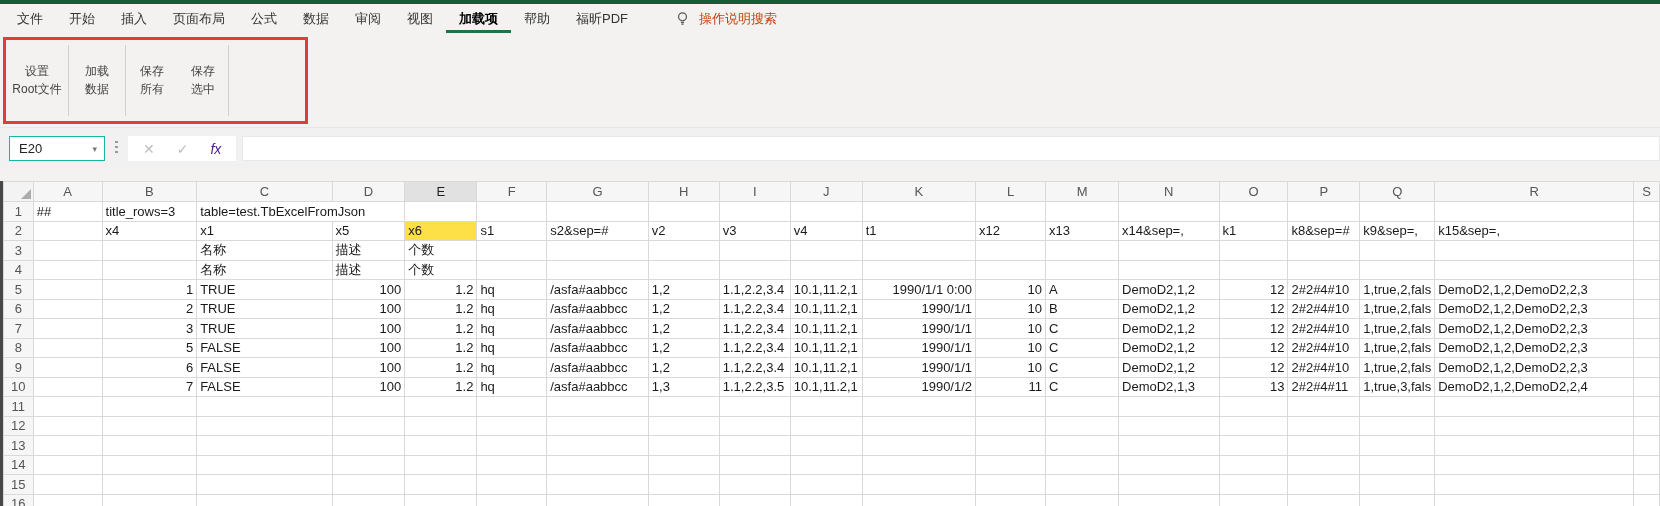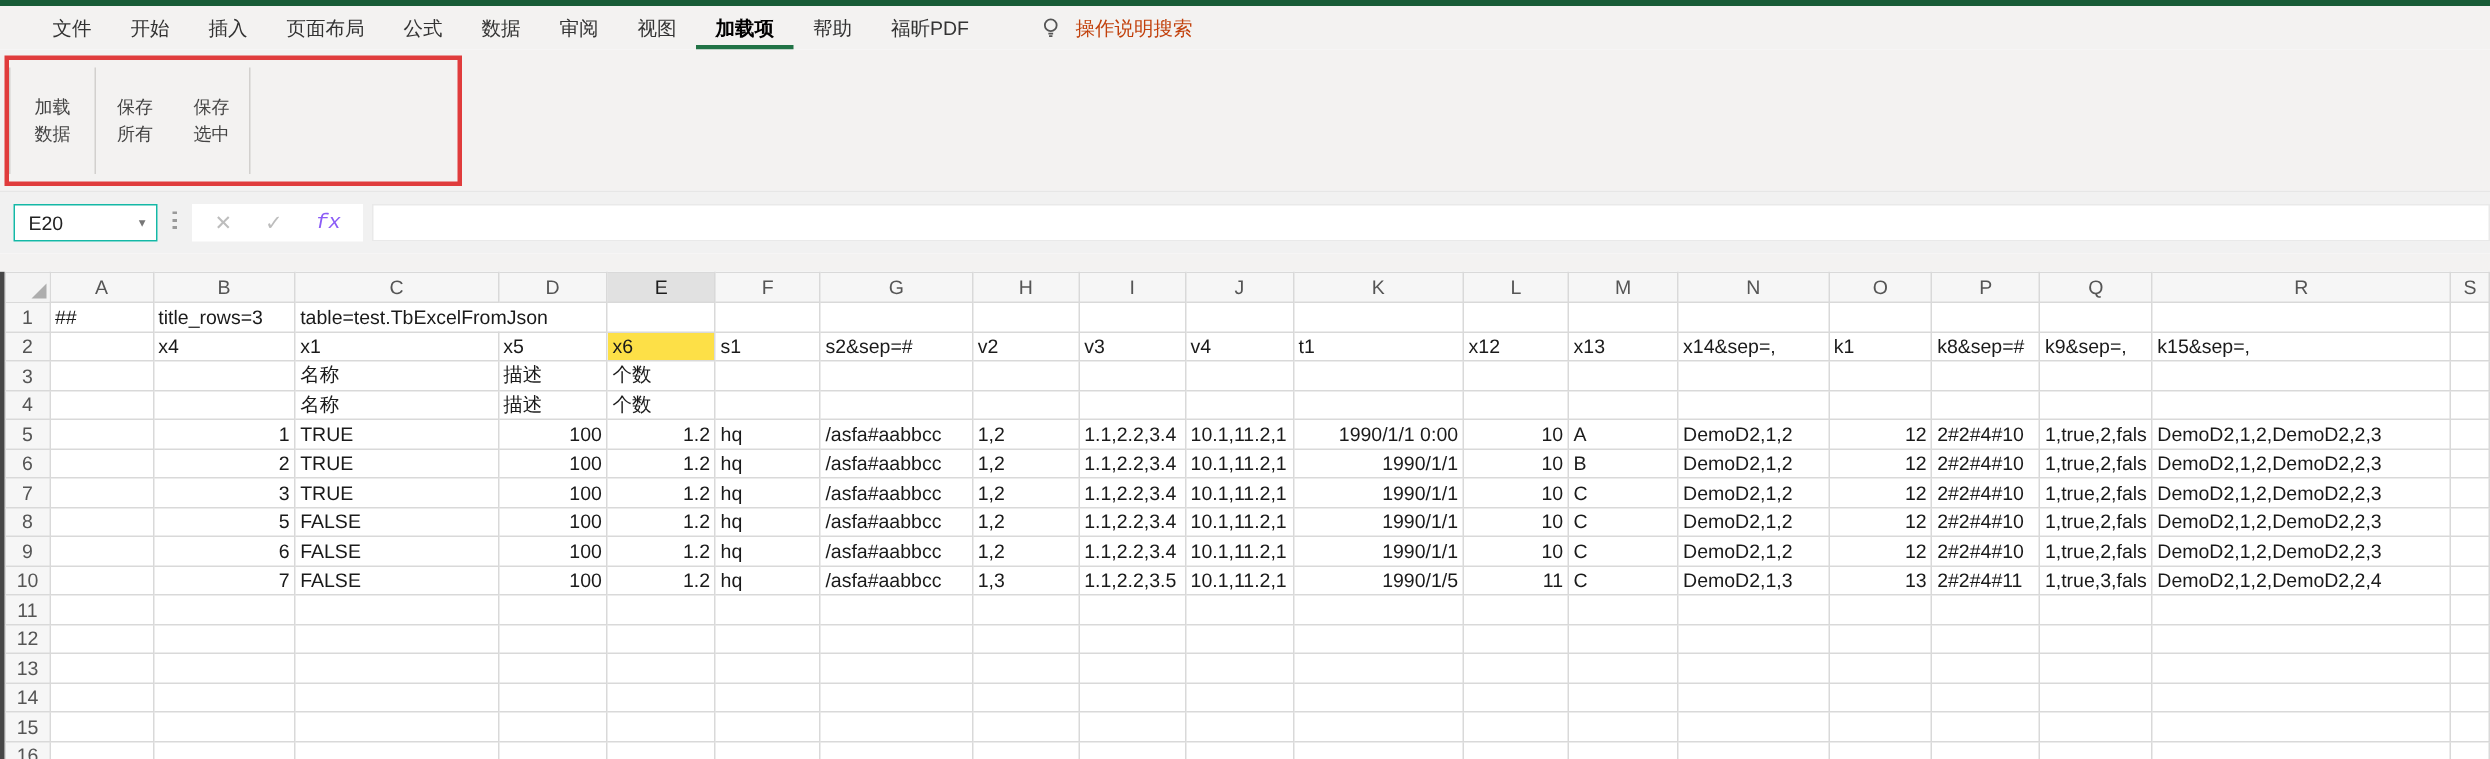--- a/index.html
+++ b/index.html
@@ -4,39 +4,39 @@
 <style>
   html,body{margin:0;padding:0}
   body{
     width:1660px;height:506px;overflow:hidden;background:#fff;
     font-family:"Liberation Sans","DejaVu Sans",sans-serif;
     -webkit-font-smoothing:antialiased;
   }
   
   .top-strip{height:4px;background:#185c37}
   
-  .menubar{height:29px;background:#f3f2f1;display:flex;align-items:stretch;padding-left:22px;font-size:13px;color:#333}
+  .menubar{height:29px;background:#f3f2f1;display:flex;align-items:stretch;padding-left:4px;font-size:13px;color:#333}
   .tab{display:flex;align-items:center;padding:3px 13px 0 13px;border-bottom:3px solid transparent;white-space:nowrap}
   .tab.active{font-weight:bold;color:#000;border-bottom-color:#217346}
   .tellme{display:flex;align-items:center;margin-left:34px;gap:9px;color:#c2410c}
   .bulb{width:15px;height:15px}
   
   .ribbon{height:94px;background:#f3f2f1;position:relative}
   .redbox{position:absolute;left:3px;top:4px;width:299px;height:81px;border:3px solid #e03c3c;display:flex;align-items:stretch;background:#f3f2f1}
   .rbtn{display:flex;flex-direction:column;align-items:center;justify-content:center;font-size:12px;color:#444;line-height:1.45;text-align:center;white-space:nowrap}
   .rsep{width:1px;background:#d2d0ce;margin:5px 0}
   .rfill{flex:1}
   
   .fbar{height:41px;background:#f1f1f1;display:flex;align-items:center;padding-left:9px;border-top:1px solid #e6e6e6}
   .namebox{width:96px;height:25px;background:#fff;border:1px solid #14b8a6;display:flex;align-items:center;font-size:13px;color:#222;padding-left:9px;box-sizing:border-box}
   .nb-caret{margin-left:auto;margin-right:7px;color:#777;font-size:9px}
   .fdots{width:3px;height:15px;margin:0 10px;background:repeating-linear-gradient(to bottom,#9a9a9a 0 2px,transparent 2px 5px)}
   .fxpanel{background:#fff;height:25px;display:flex;align-items:center;gap:22px;padding:0 15px;box-sizing:border-box}
   .icon-x,.icon-check{color:#bdbdbd;font-size:14px}
-  .icon-fx{font-family:Liberation Mono, monospace;font-style:italic;color:#8b5cf6;font-size:14px}
+  .icon-fx{font-family:Liberation Sans, sans-serif;font-style:italic;color:#4c1d95;font-size:14px}
   .finput{flex:1;height:25px;background:#fff;margin-left:6px;border:1px solid #e9e9e9;box-sizing:border-box}
   .grid-gap{height:12px;background:#f3f2f1}
   
   .gridwrap{position:relative;height:326px;width:1660px;overflow:hidden;background:#fff}
   .leftedge{position:absolute;left:0;top:0;bottom:0;width:3px;background:#474747;z-index:5}
   table#grid{border-collapse:collapse;table-layout:fixed;margin-left:3px}
   #grid th,#grid td{border:1px solid #d9d9d9;box-sizing:border-box}
   #grid thead tr{height:20px}
   #grid tbody tr{height:19.5px}
   th.colhead{background:#f6f6f6;font-weight:normal;font-size:13px;color:#555;border-bottom:1px solid #cfcfcf;padding:0}
@@ -69,20 +69,24 @@
     <svg class="bulb" viewBox="0 0 16 16" fill="none" stroke="#555" stroke-width="1.3">
       <circle cx="8" cy="6.2" r="4.2"></circle>
       <path d="M6.3 12.2h3.4M6.8 14h2.4"></path>
     </svg>
     <span>操作说明搜索</span>
   </div>
 </div>
 
 <div class="ribbon">
   <div class="redbox">
+    <div class="rbtn" style="width:62px">
+      <span>设置</span>
+      <span>Root文件</span>
+    </div>
     <div class="rsep"></div>
     <div class="rbtn" style="width:56px">
       <span>加载</span>
       <span>数据</span>
     </div>
     <div class="rsep"></div>
     <div class="rbtn" style="width:52px">
       <span>保存</span>
       <span>所有</span>
     </div>
@@ -365,21 +369,21 @@
           <td class="al"></td>
           <td class="ar">7</td>
           <td class="ac">FALSE</td>
           <td class="ar">100</td>
           <td class="ar">1.2</td>
           <td class="al">hq</td>
           <td class="al">/asfa#aabbcc</td>
           <td class="al">1,3</td>
           <td class="al">1.1,2.2,3.5</td>
           <td class="al">10.1,11.2,1</td>
-          <td class="ar">1990/1/5</td>
+          <td class="ar">1990/1/2</td>
           <td class="ar">11</td>
           <td class="al">C</td>
           <td class="al">DemoD2,1,3</td>
           <td class="ar">13</td>
           <td class="al">2#2#4#11</td>
           <td class="al">1,true,3,fals</td>
           <td class="al">DemoD2,1,2,DemoD2,2,4</td>
           <td class="al"></td>
         </tr>
         <tr>

